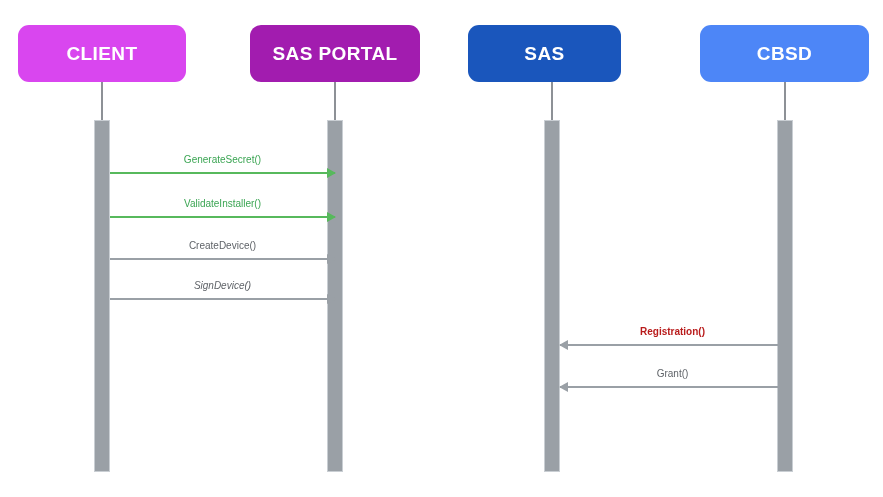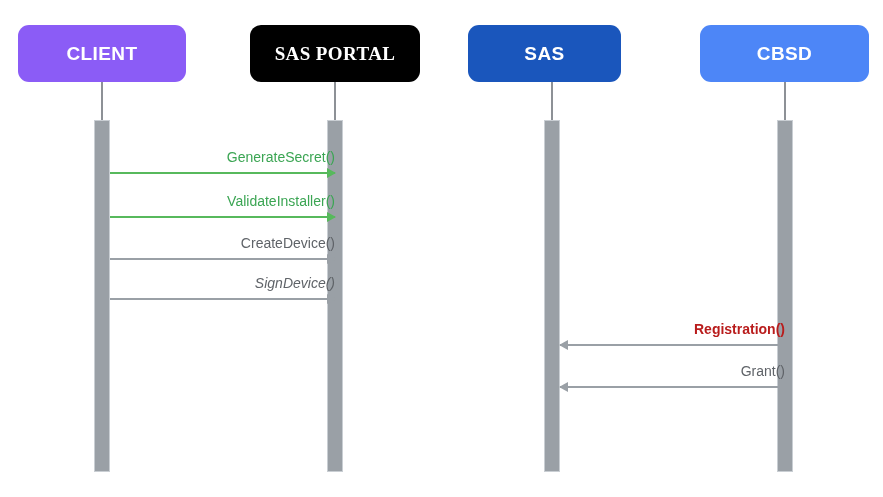--- a/index.html
+++ b/index.html
@@ -66,22 +66,22 @@
     left: 0;
     top: 0;
     height: 2px;
     width: 100%;
   }
   .message-label {
     position: absolute;
     left: 0;
     width: 100%;
     bottom: 7px;
-    text-align: right;
-    font-size: 14px;
+    text-align: center;
+    font-size: 10px;
     line-height: 1.1;
     white-space: nowrap;
   }
   .arrow-head {
     position: absolute;
     top: -4px;
     width: 0;
     height: 0;
     border-top: 5px solid transparent;
     border-bottom: 5px solid transparent;
@@ -96,26 +96,26 @@
     border-right-width: 9px;
     border-right-style: solid;
   }
 </style>
 </head>
 <body>
 
 <div id="diagram-canvas">
 
   <div id="participants-layer">
-      <div class="participant-box" style="left: 18px; top: 25px; width: 168px; background: #8b5cf6;">
+      <div class="participant-box" style="left: 18px; top: 25px; width: 168px; background: #d946ef;">
         <span class="participant-label">CLIENT</span>
       </div>
       <div class="lifeline" style="left: 101px; top: 82px; height: 38px;"></div>
       <div class="activation-bar" style="left: 94px; top: 120px; width: 16px; height: 352px;"></div>
-      <div class="participant-box" style="left: 250px; top: 25px; width: 170px; background: #000000; font-family: Liberation Serif, serif;">
+      <div class="participant-box" style="left: 250px; top: 25px; width: 170px; background: #a21caf;">
         <span class="participant-label">SAS PORTAL</span>
       </div>
       <div class="lifeline" style="left: 334px; top: 82px; height: 38px;"></div>
       <div class="activation-bar" style="left: 327px; top: 120px; width: 16px; height: 352px;"></div>
       <div class="participant-box" style="left: 468px; top: 25px; width: 153px; background: rgb(26, 86, 188);">
         <span class="participant-label">SAS</span>
       </div>
       <div class="lifeline" style="left: 551px; top: 82px; height: 38px;"></div>
       <div class="activation-bar" style="left: 544px; top: 120px; width: 16px; height: 352px;"></div>
       <div class="participant-box" style="left: 700px; top: 25px; width: 169px; background: rgb(77, 134, 247);">

